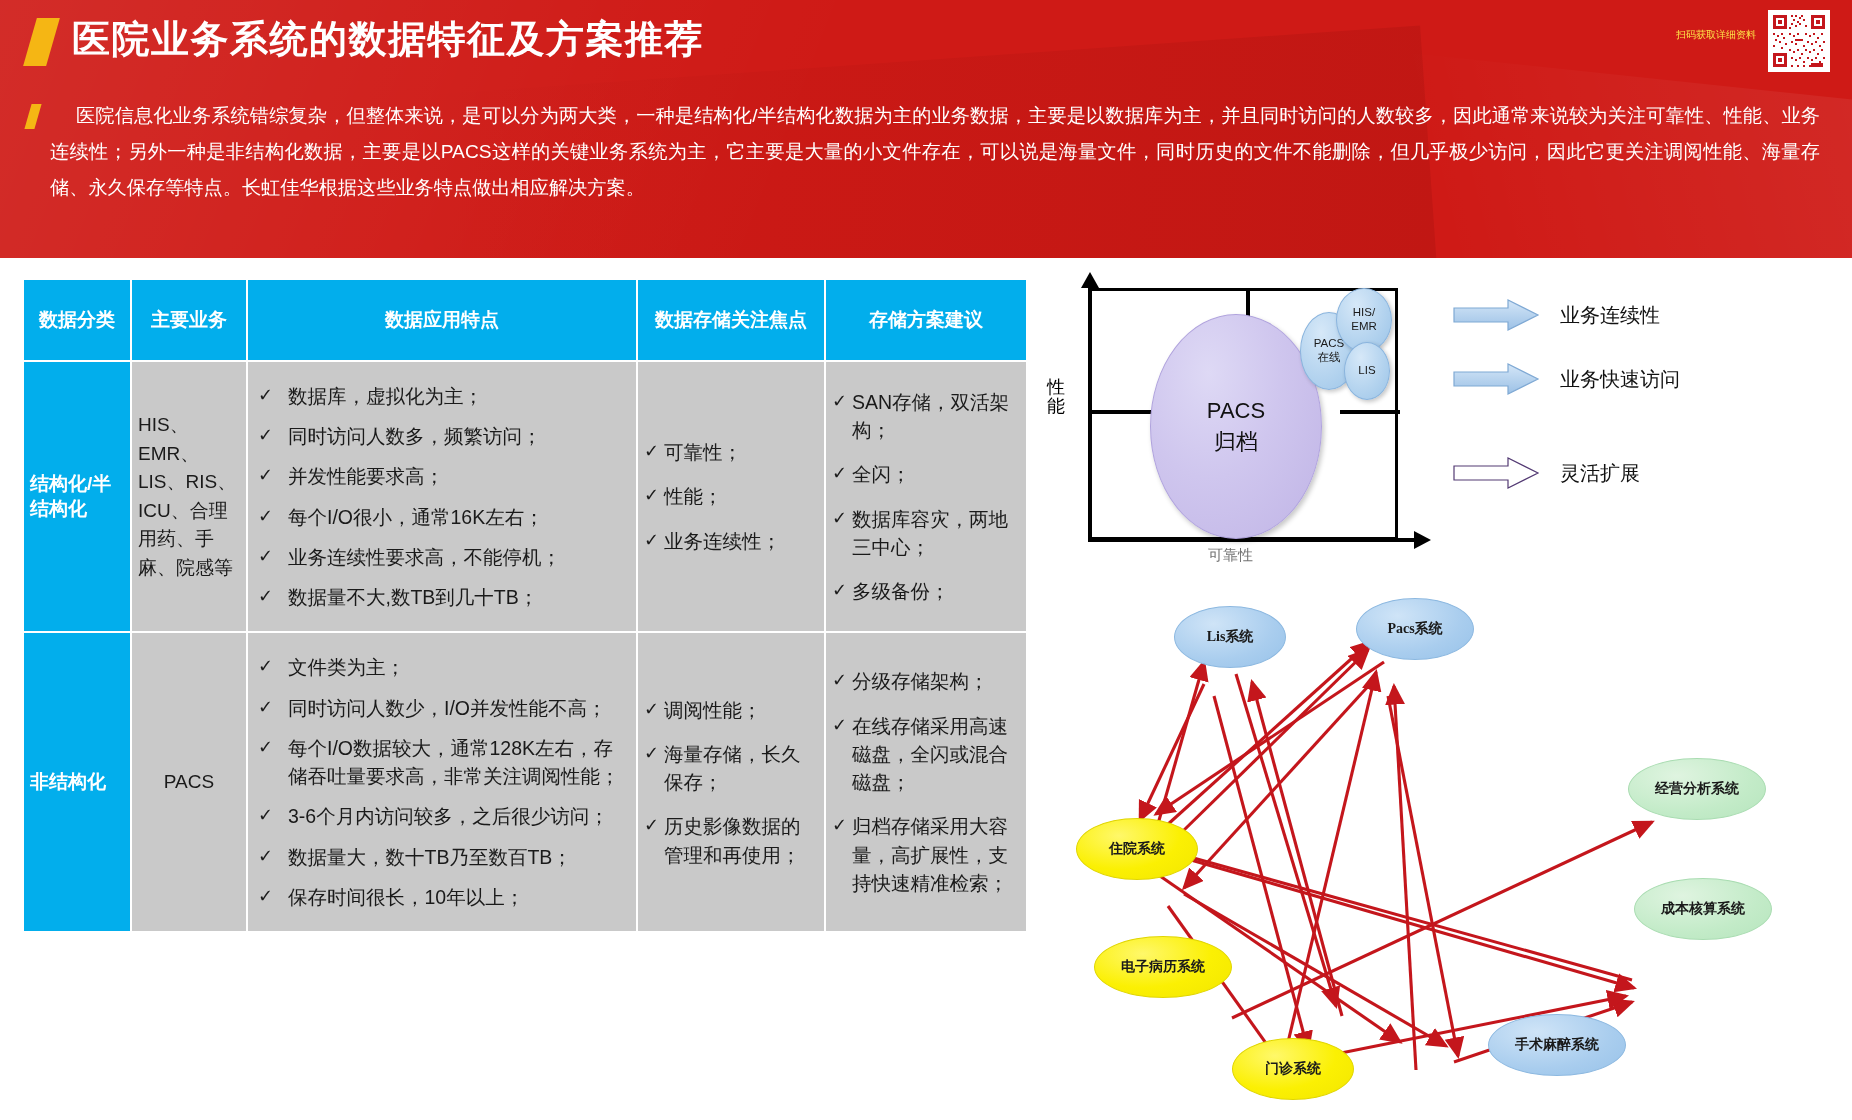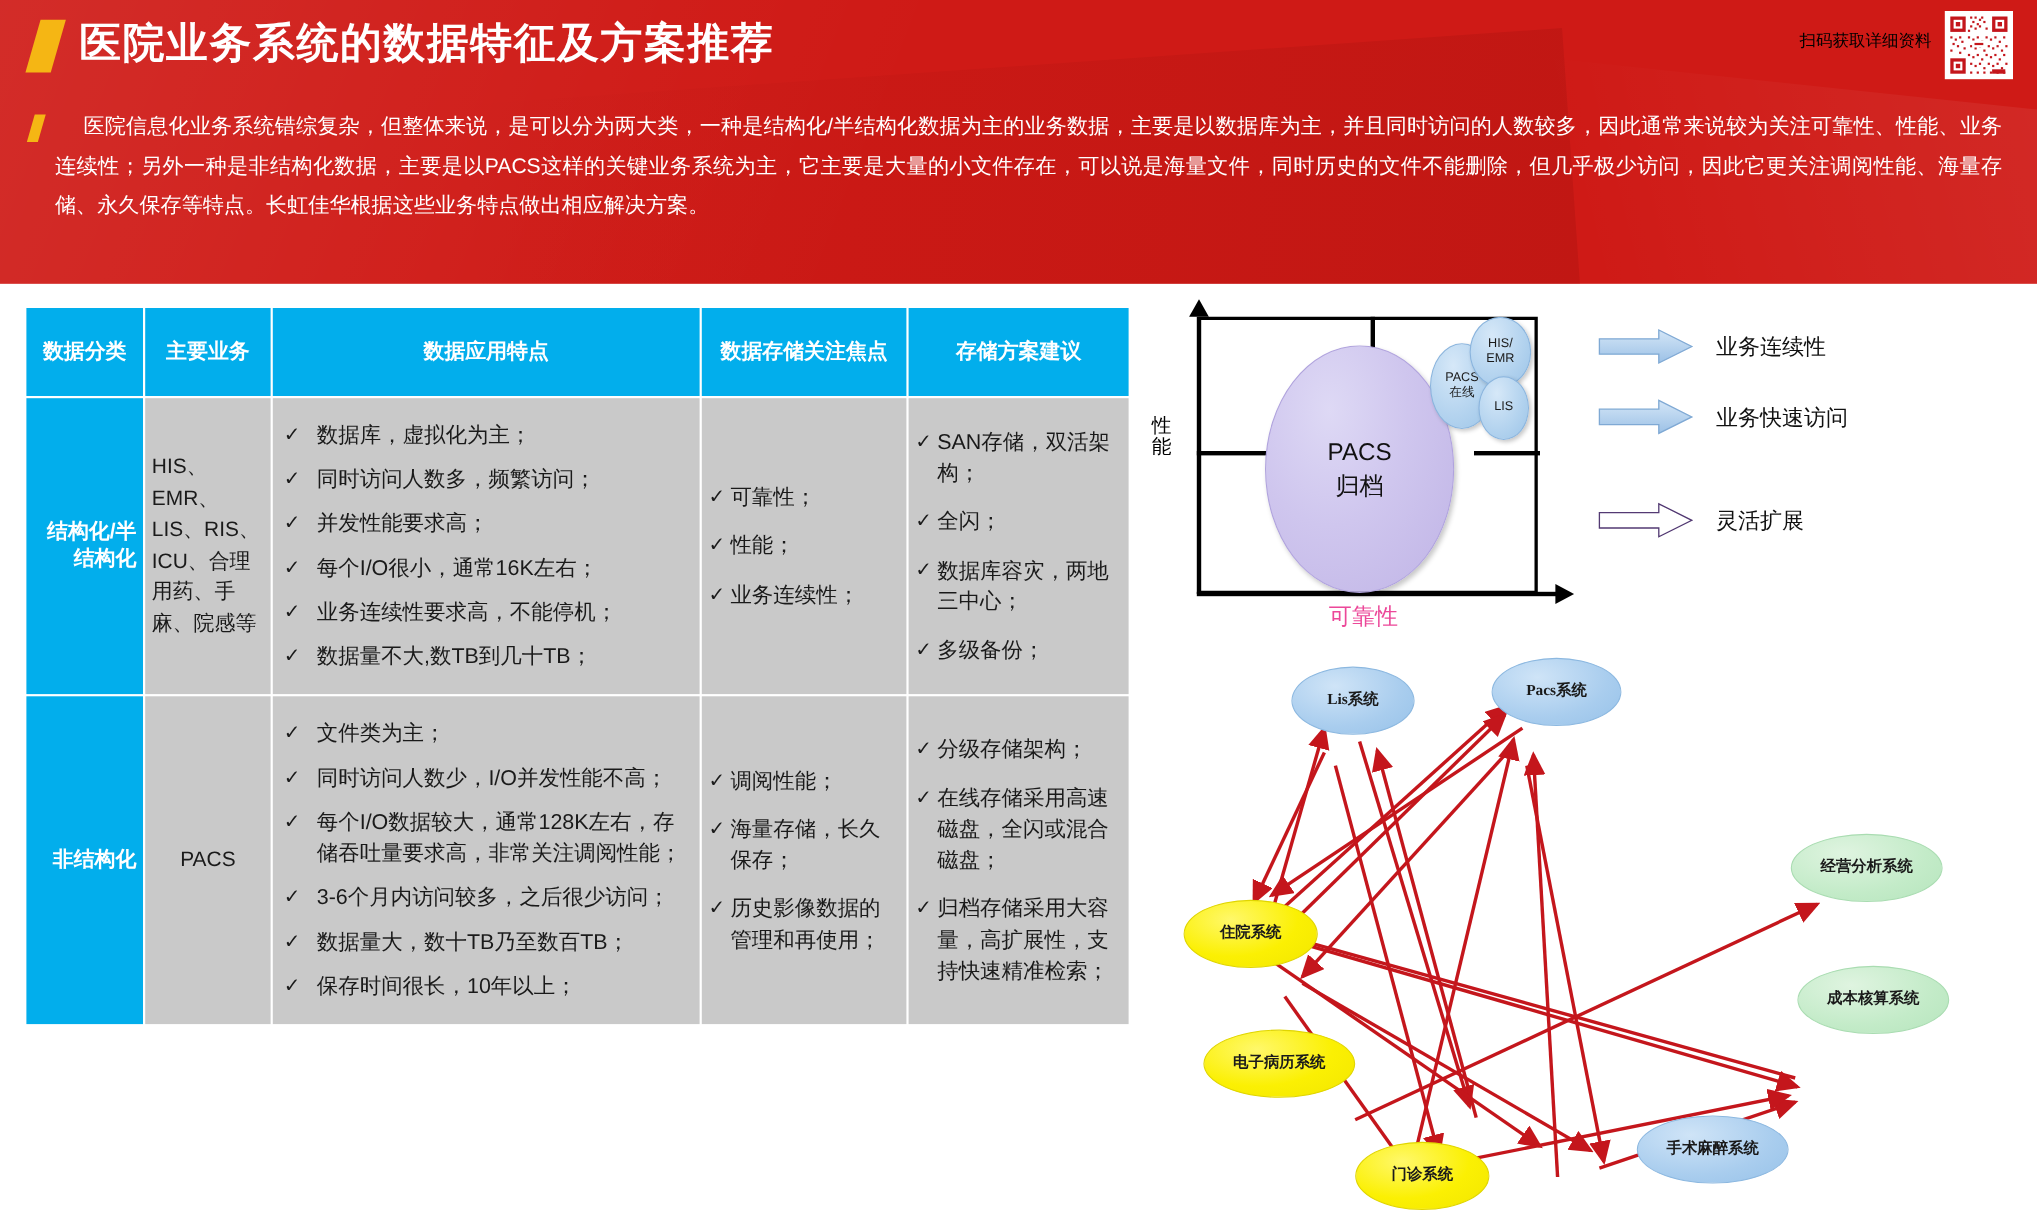--- a/index.html
+++ b/index.html
@@ -50,21 +50,21 @@
 
   .main-title {
     position: absolute; left: 72px; top: 14px;
     font-size: 38px; font-weight: bold; color: #ffffff;
     letter-spacing: 1.5px;
     white-space: nowrap;
   }
 
   .qr-label {
     position: absolute; right: 96px; top: 28px;
-    font-size: 15px; color: #000000; white-space: nowrap;
+    font-size: 10px; color: #fde047; white-space: nowrap;
   }
   .qr-box {
     position: absolute; right: 22px; top: 10px;
     width: 62px; height: 62px; background: #ffffff; padding: 3px;
   }
   .qr-box svg { display: block; }
 
   .intro {
     position: absolute; left: 50px; top: 98px; width: 1770px;
     font-size: 19.2px; line-height: 36px; color: #ffffff;
@@ -89,21 +89,21 @@
     line-height: 1.25;
   }
   .tbl td {
     background: #c9c9c9; color: #1a1a1a;
     vertical-align: middle;
     padding: 8px 6px;
     font-size: 19px;
   }
   .cat-cell {
     background: #02aeec !important; color: #ffffff !important;
-    font-weight: bold; text-align: right; font-size: 18px;
+    font-weight: bold; text-align: left; font-size: 18px;
     line-height: 1.3;
   }
   .biz-cell { text-align: left; font-size: 19.5px; line-height: 1.5; padding-left: 10px; margin-left: 20px; }
   .ul-check { list-style: none; }
   .ul-check li {
     position: relative;
     padding-left: 34px;
     margin: 12px 0;
     line-height: 1.45;
     font-size: 19.5px;
@@ -154,21 +154,21 @@
     width: 0; height: 0;
     border-top: 9px solid transparent; border-bottom: 9px solid transparent;
     border-left: 17px solid #000;
   }
   .quad .ylabel {
     position: absolute; left: 6px; top: 102px;
     font-size: 18px; color: #000; width: 20px; line-height: 1.05; text-align: center;
   }
   .quad .xlabel {
     position: absolute; left: 168px; top: 270px;
-    font-size: 21px; color: #ec4899;
+    font-size: 15px; color: #737373;
   }
   .pacs-bubble {
     position: absolute; left: 110px; top: 38px; width: 172px; height: 225px;
     border-radius: 50%;
     background: radial-gradient(ellipse at 34% 26%, #ded9f5 0%, #cfc6ee 45%, #c0b4e6 100%);
     border: 1px solid #b0a3dd;
     box-shadow: 2px 3px 5px rgba(0,0,0,0.22);
     display: flex; flex-direction: column; align-items: center; justify-content: center;
     font-size: 22px; color: #111; line-height: 1.4;
   }

